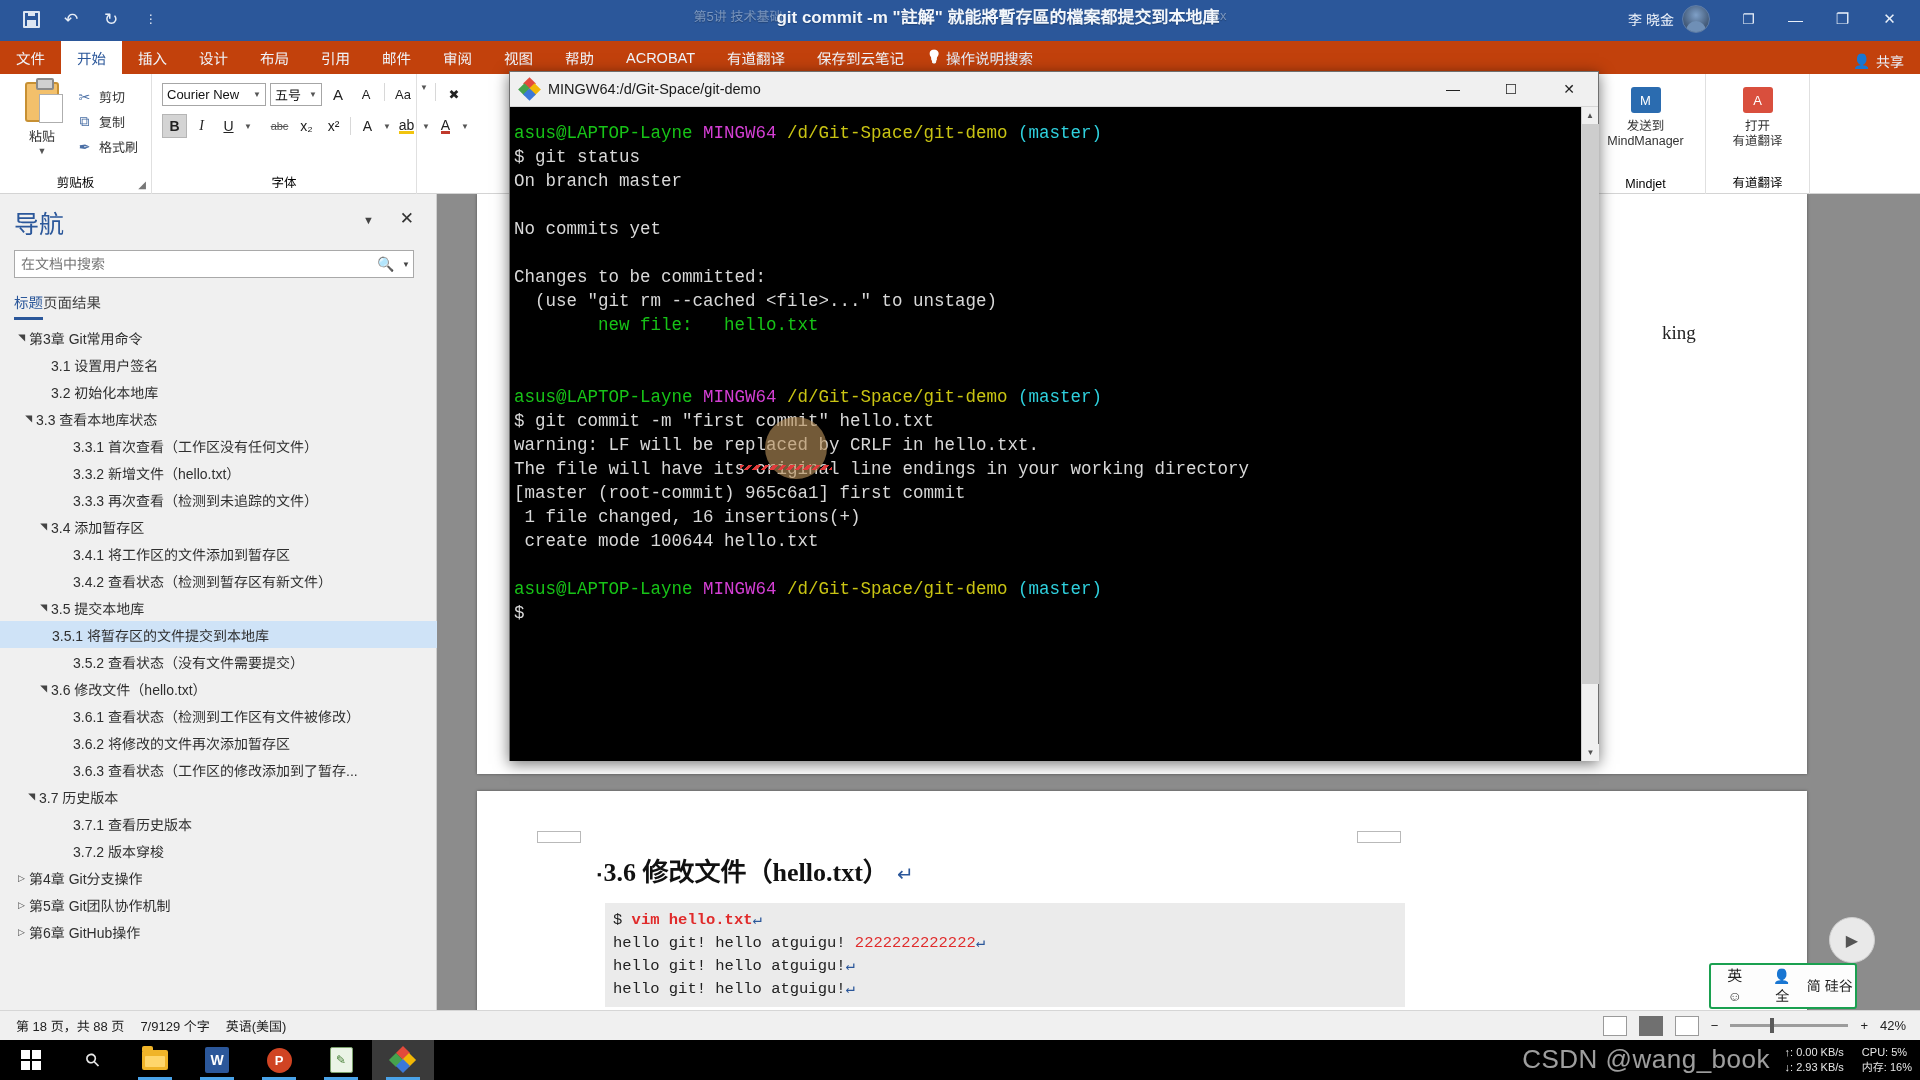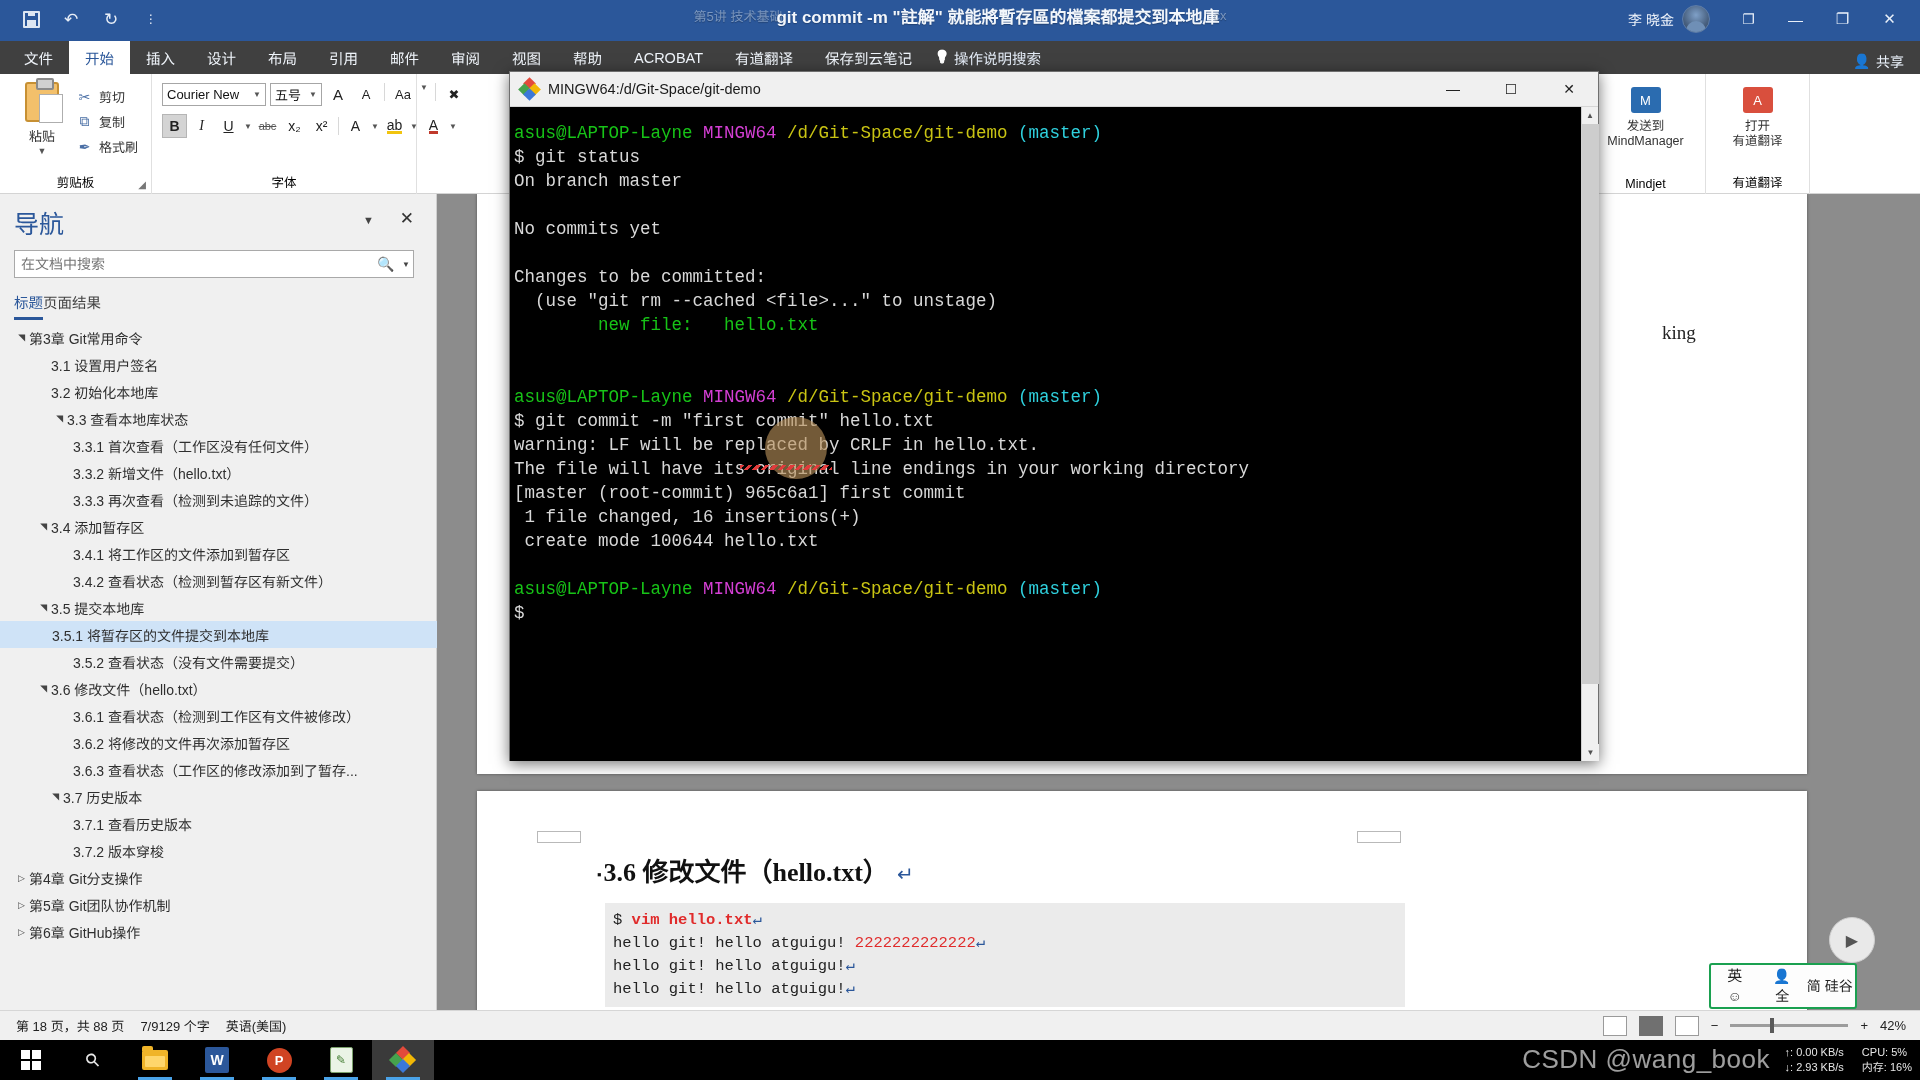--- a/index.html
+++ b/index.html
@@ -41,21 +41,21 @@
     border: 1px solid #5d7ca8; margin-right: 14px; position: relative; overflow:hidden; }
   .avatar::after { content:""; position:absolute; left:50%; top:58%; width:20px; height:16px;
     transform: translateX(-50%); border-radius: 10px 10px 0 0; background:#6f8fb6; }
   .win-btn { width: 45px; height: 32px; display: flex; align-items: center; justify-content: center;
     color: #e9f0f9; font-size: 15px; }
   .win-btn.ribbon-opt { font-size: 14px; }
 
   
   .ribbon-tabs {
     position: absolute; left: 0; top: 41px; width: 1920px; height: 33px;
-    background: #404040; display: flex; align-items: flex-end; padding-left: 8px;
+    background: #c2410c; display: flex; align-items: flex-end; 
   }
   .rtab { height: 33px; padding: 0 16px; display: flex; align-items: center;
     font-size: 14.5px; color: #f0f5fb; white-space: nowrap; }
   .rtab.active { background: #ffffff; color: #2b579a; font-weight: normal; }
   .rtab.lamp { padding-left: 26px; position: relative; color: #e4ecf7; }
   .rtab.lamp::before { content:"\1F4A1"; position:absolute; left:6px; top:8px; font-size:13px;
     filter: grayscale(1) brightness(2.4); }
   .share-btn { position: absolute; right: 16px; bottom: 3px; display: flex; align-items: center;
     gap: 5px; color: #eaf1fa; font-size: 14px; }
   .share-btn .pic { font-size: 14px; }
@@ -99,21 +99,21 @@
     font-size: 13px; color: #222; }
   .ribbon-ic.sup { font-size: 15px; }
   .vsep { width: 1px; height: 18px; background: #d8d8d8; margin: 0 2px; }
   .font-row2 { position: absolute; left: 10px; top: 40px; display: flex; align-items: center; gap: 2px; }
   .fbtn { width: 25px; height: 24px; display: flex; align-items: center; justify-content: center;
     font-size: 14px; color: #222; }
   .fbtn.on { background: #d4d4d4; border: 1px solid #b5b5b5; }
   .fbtn.b { font-weight: bold; }
   .fbtn.i { font-style: italic; font-family: "Liberation Serif", serif; }
   .fbtn.u { text-decoration: underline; }
-  .fbtn.strike { text-decoration: line-through; font-size: 11px; color: #555; }
+  .fbtn.strike { text-decoration: line-through; font-size: 11px; color: #555; margin-left: 12px; }
   .caret-mini { font-size: 8px; color: #555; width: 10px; text-align: center; }
   .fbtn .ul-red { border-bottom: 3px solid #c0392b; line-height: 12px; }
   .fbtn .ul-yel { border-bottom: 3px solid #f1c40f; line-height: 12px; }
 
   
   #g-mindjet { left: 1586px; width: 120px; }
   #g-youdao  { left: 1706px; width: 104px; }
   .addin-btn { position: absolute; top: 10px; width: 100%;
     display: flex; flex-direction: column; align-items: center; }
   .addin-ic { width: 36px; height: 32px; display: flex; align-items: center; justify-content: center;
@@ -430,21 +430,21 @@
           <span class="nav-label">第3章 Git常用命令</span>
         </div>
         <div class="nav-item" style="padding-left: 36px;">
           <span class="nav-arrow "></span>
           <span class="nav-label">3.1 设置用户签名</span>
         </div>
         <div class="nav-item" style="padding-left: 36px;">
           <span class="nav-arrow "></span>
           <span class="nav-label">3.2 初始化本地库</span>
         </div>
-        <div class="nav-item" style="padding-left: 52px;">
+        <div class="nav-item" style="padding-left: 21px;">
           <span class="nav-arrow open"></span>
           <span class="nav-label">3.3 查看本地库状态</span>
         </div>
         <div class="nav-item" style="padding-left: 58px;">
           <span class="nav-arrow "></span>
           <span class="nav-label">3.3.1 首次查看（工作区没有任何文件）</span>
         </div>
         <div class="nav-item" style="padding-left: 58px;">
           <span class="nav-arrow "></span>
           <span class="nav-label">3.3.2 新增文件（hello.txt）</span>
@@ -486,21 +486,21 @@
           <span class="nav-label">3.6.1 查看状态（检测到工作区有文件被修改）</span>
         </div>
         <div class="nav-item" style="padding-left: 58px;">
           <span class="nav-arrow "></span>
           <span class="nav-label">3.6.2 将修改的文件再次添加暂存区</span>
         </div>
         <div class="nav-item" style="padding-left: 58px;">
           <span class="nav-arrow "></span>
           <span class="nav-label">3.6.3 查看状态（工作区的修改添加到了暂存...</span>
         </div>
-        <div class="nav-item" style="padding-left: 48px;">
+        <div class="nav-item" style="padding-left: 24px;">
           <span class="nav-arrow open"></span>
           <span class="nav-label">3.7 历史版本</span>
         </div>
         <div class="nav-item" style="padding-left: 58px;">
           <span class="nav-arrow "></span>
           <span class="nav-label">3.7.1 查看历史版本</span>
         </div>
         <div class="nav-item" style="padding-left: 58px;">
           <span class="nav-arrow "></span>
           <span class="nav-label">3.7.2 版本穿梭</span>

